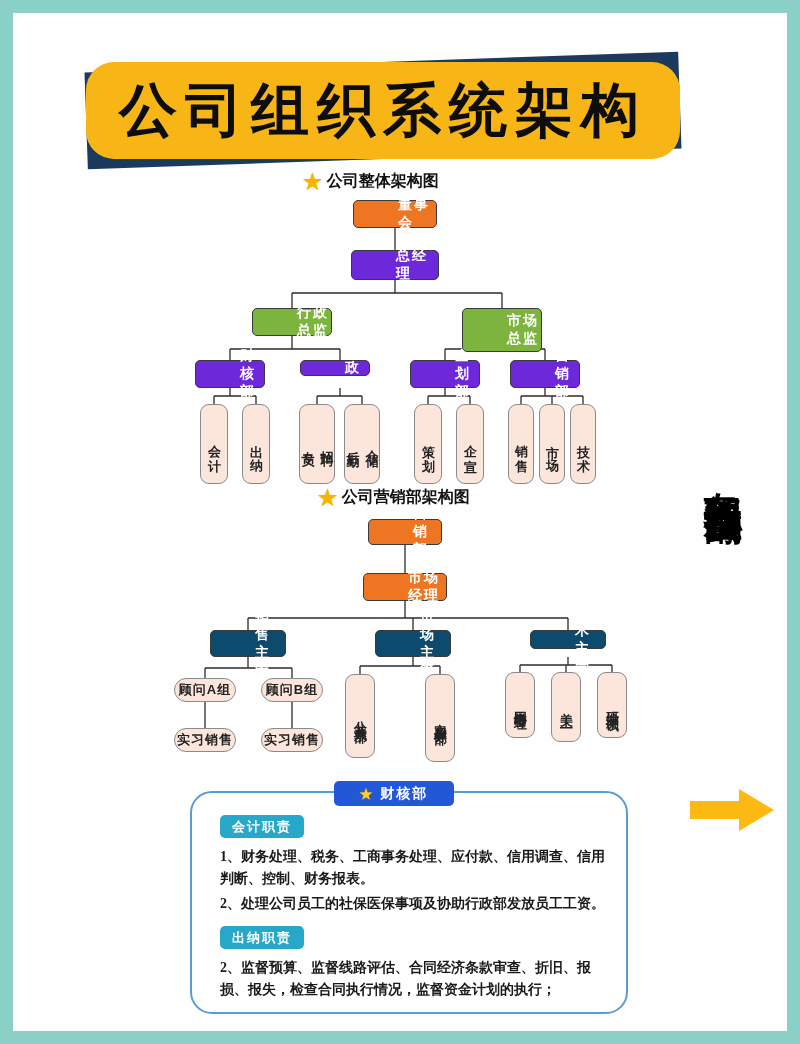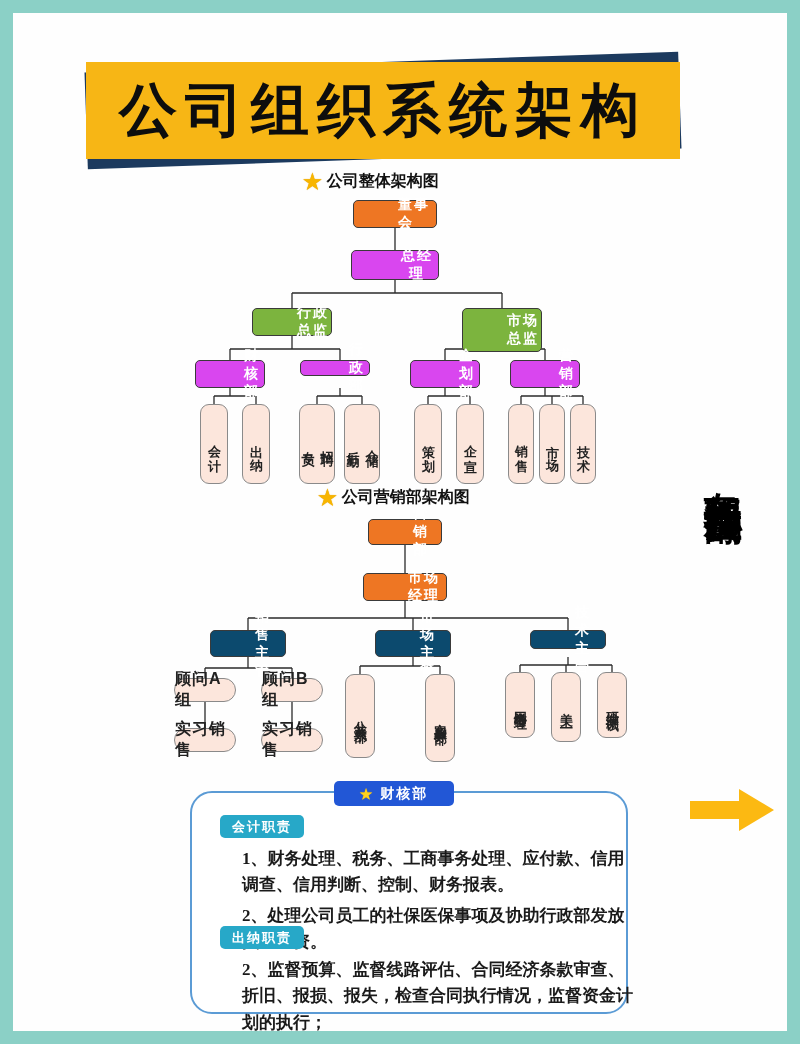--- a/index.html
+++ b/index.html
@@ -7,61 +7,61 @@
   body { font-family:"Liberation Sans",sans-serif; background:#fff; }
   .page { position:relative; width:800px; height:1044px; background:#8bd0c6; overflow:hidden; }
   .inner { position:absolute; left:13px; top:13px; width:774px; height:1018px; background:#fefefe; }
 
   
   .title-shadow { position:absolute; left:86px; top:62px; width:594px; height:97px;
                   background:#1c3a5e; transform:rotate(-2deg); }
   .title-banner { position:absolute; left:86px; top:62px; width:594px; height:97px;
                   background:#f7b615; display:flex; align-items:center; justify-content:center;
                   font-family:"Liberation Serif",serif; font-weight:900; font-size:58px;
-                  letter-spacing:8px; color:#0d0d0d; }
+                  letter-spacing:8px; color:#0d0d0d;border-radius:28px; }
 
   
   .caption { position:absolute; display:flex; align-items:center; gap:5px;
              font-weight:bold; font-size:16px; color:#111; }
   .star { color:#f8b500; font-size:21px; line-height:1; text-shadow:0 0 1px #d99800; }
 
   
   .n { position:absolute; display:flex; align-items:center; justify-content:center;
        color:#fff; font-weight:bold; font-size:14px; letter-spacing:2px;
        border:1px solid #3a3a3a; border-radius:5px;padding-left:44px; }
   .orange { background:#ee7623; }
-  .blue   { background:#d946ef;text-align:center; }
+  .blue   { background:#6d28d9; }
   .green  { background:#7cb43e; }
   .teal   { background:#0c4a6e; }
 
   
   .leaf { position:absolute; background:#fce6dc; border:1px solid #8a8a8a; border-radius:9px;
           display:flex; align-items:center; justify-content:center;
           color:#222; font-weight:bold; font-size:13px; }
   .vtext { writing-mode:vertical-rl; text-orientation:upright; letter-spacing:5px; }
   .sp-wide  { letter-spacing:14px; padding-top:10px; }
   .sp-tight { letter-spacing:2px; }
   .cols { flex-direction:row-reverse; gap:1px; }
   .cols span { writing-mode:vertical-rl; text-orientation:upright; letter-spacing:4px; }
-  .sm { border-radius:12px; font-size:16px; letter-spacing:1px; }
+  .sm { border-radius:12px; font-size:13px; letter-spacing:1px; }
 
   svg.connectors { position:absolute; left:0; top:0; }
 
   
   .panel { position:absolute; left:190px; top:791px; width:438px; height:223px;
            border:2px solid #5b9bd5; border-radius:22px; background:#fff; }
   .panel-header { position:absolute; left:142px; top:-12px; width:120px; height:25px;
                   background:#2257d6; border-radius:5px; color:#fff; font-weight:bold; font-size:14px;
                   display:flex; align-items:center; justify-content:center; gap:6px; letter-spacing:2px; }
   .panel-header .star { font-size:14px; color:#ffd21f; }
   .duty-label { position:absolute; width:84px; height:23px; background:#27a8c8; border-radius:5px;
                 color:#fff; font-weight:bold; font-size:13px; letter-spacing:2px;
                 display:flex; align-items:center; justify-content:center; }
   .duty-text { position:absolute; left:28px; width:392px; font-family:"Liberation Serif",serif;
-               font-weight:700; font-size:17px; line-height:1.55; color:#1a1a1a;margin-left:22px; }
+               font-weight:700; font-size:14px; line-height:1.55; color:#1a1a1a; }
   .duty-text p { margin:0 0 4px 0; }
 
   
   .side-note { position:absolute; left:697px; top:462px; height:334px;
                writing-mode:vertical-rl; text-orientation:upright;
                font-family:"Liberation Serif",serif; font-weight:900; font-size:38px;
                letter-spacing:2px; color:#000; }
   .arrow-wrap { position:absolute; left:690px; top:786px; width:86px; height:48px; }
 </style>
 </head>

